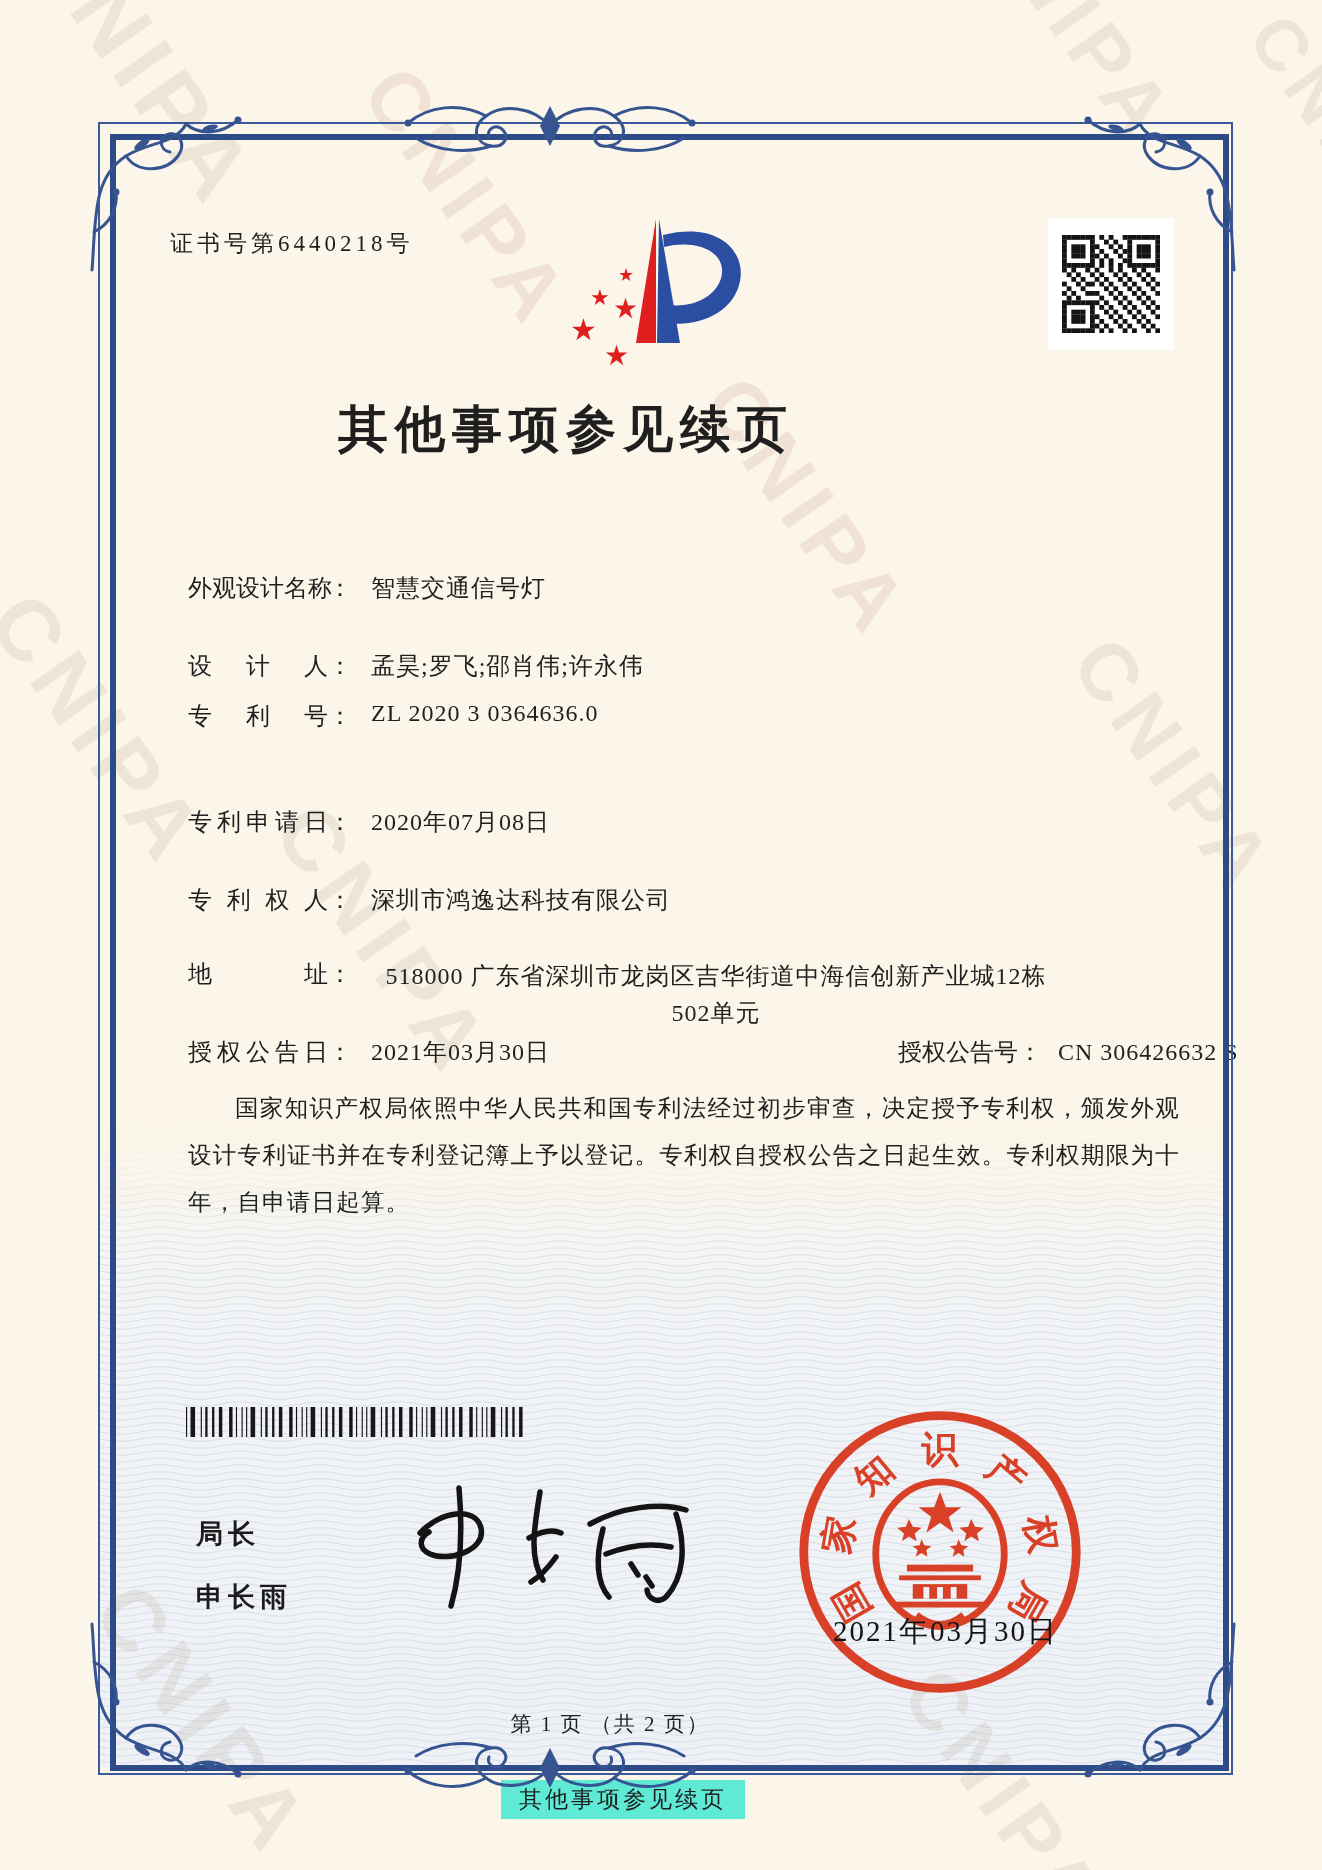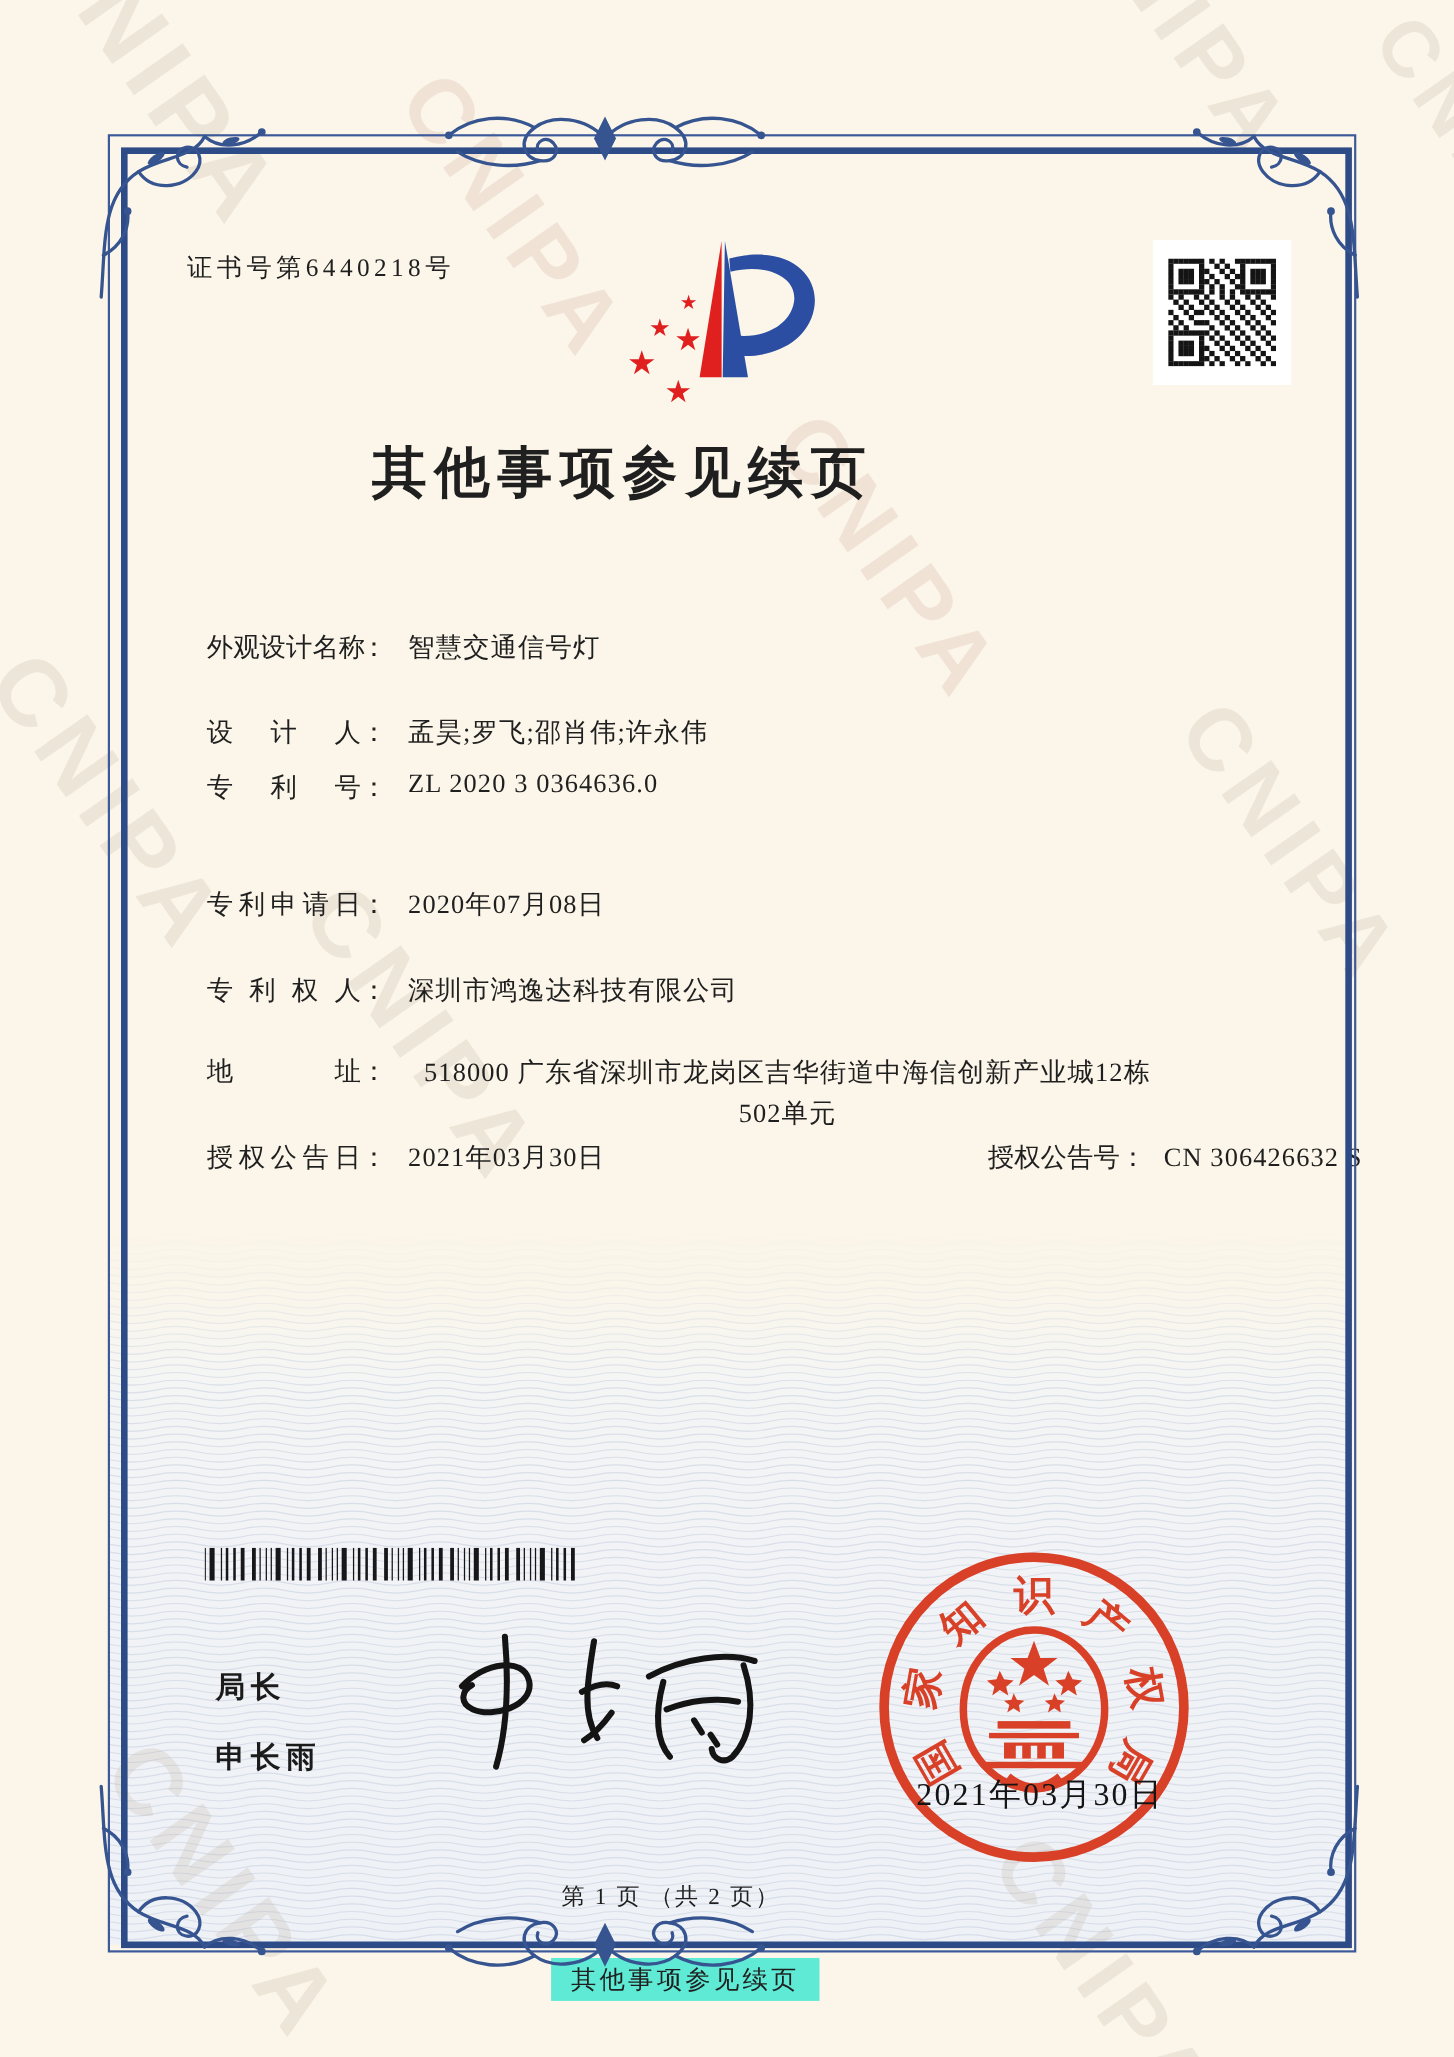--- a/index.html
+++ b/index.html
@@ -574,20 +574,21 @@
 <div class="field-row" style="top:1036px;">
   <span class="flabel">授权公告日</span><span class="fcolon">：</span>
   <span class="fvalue">2021年03月30日</span>
   <span class="col2">
     <span>授权公告号</span><span>：</span>
     <span style="margin-left:10px;letter-spacing:1px;">CN 306426632 S</span>
   </span>
 </div>
 
 <div id="body-text">
+  <p>国家知识产权局依照中华人民共和国专利法经过初步审查，决定授予专利权，颁发外观设计专利证书并在专利登记簿上予以登记。专利权自授权公告之日起生效。专利权期限为十年，自申请日起算。</p>
 </div>
 
 <svg id="barcode" width="340" height="30" xmlns="http://www.w3.org/2000/svg">
     <rect x="0" y="0" width="1.15" height="30"></rect>
     <rect x="4.5" y="0" width="4.6" height="30"></rect>
     <rect x="14.75" y="0" width="1.15" height="30"></rect>
     <rect x="19.25" y="0" width="2.3" height="30"></rect>
     <rect x="26.049999999999997" y="0" width="2.3" height="30"></rect>
     <rect x="32.849999999999994" y="0" width="3.4499999999999997" height="30"></rect>
     <rect x="43.099999999999994" y="0" width="3.4499999999999997" height="30"></rect>

